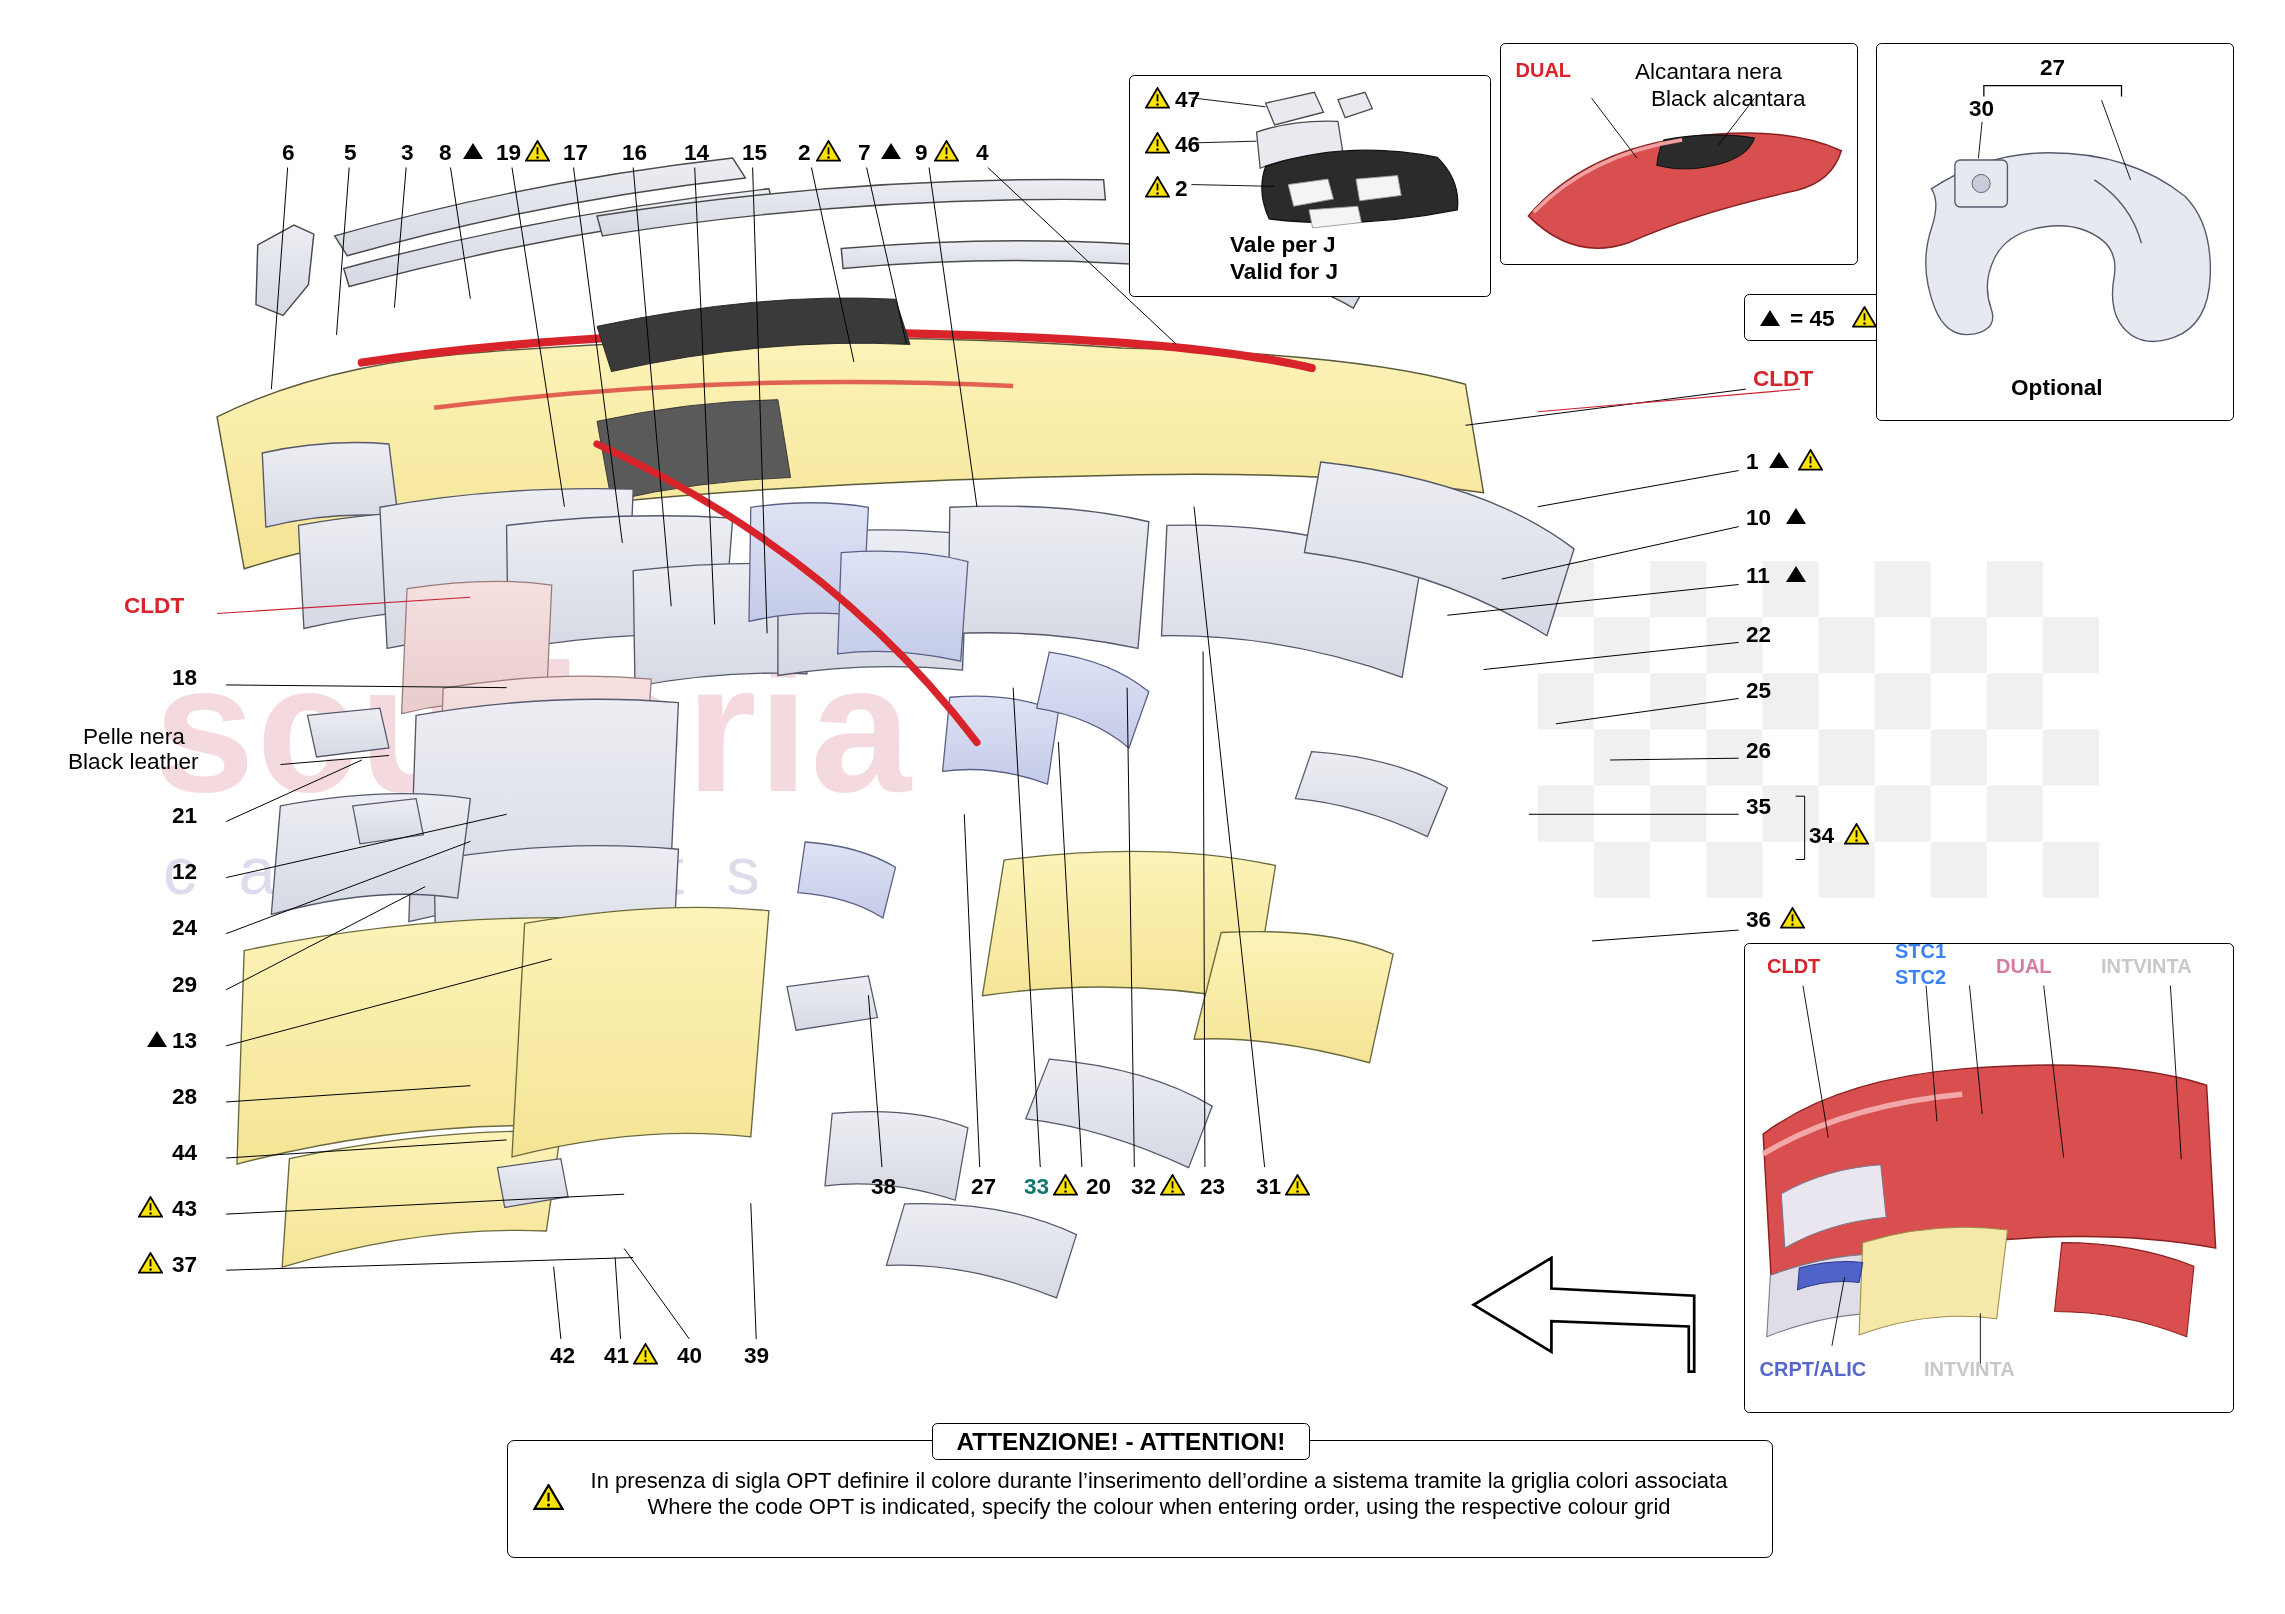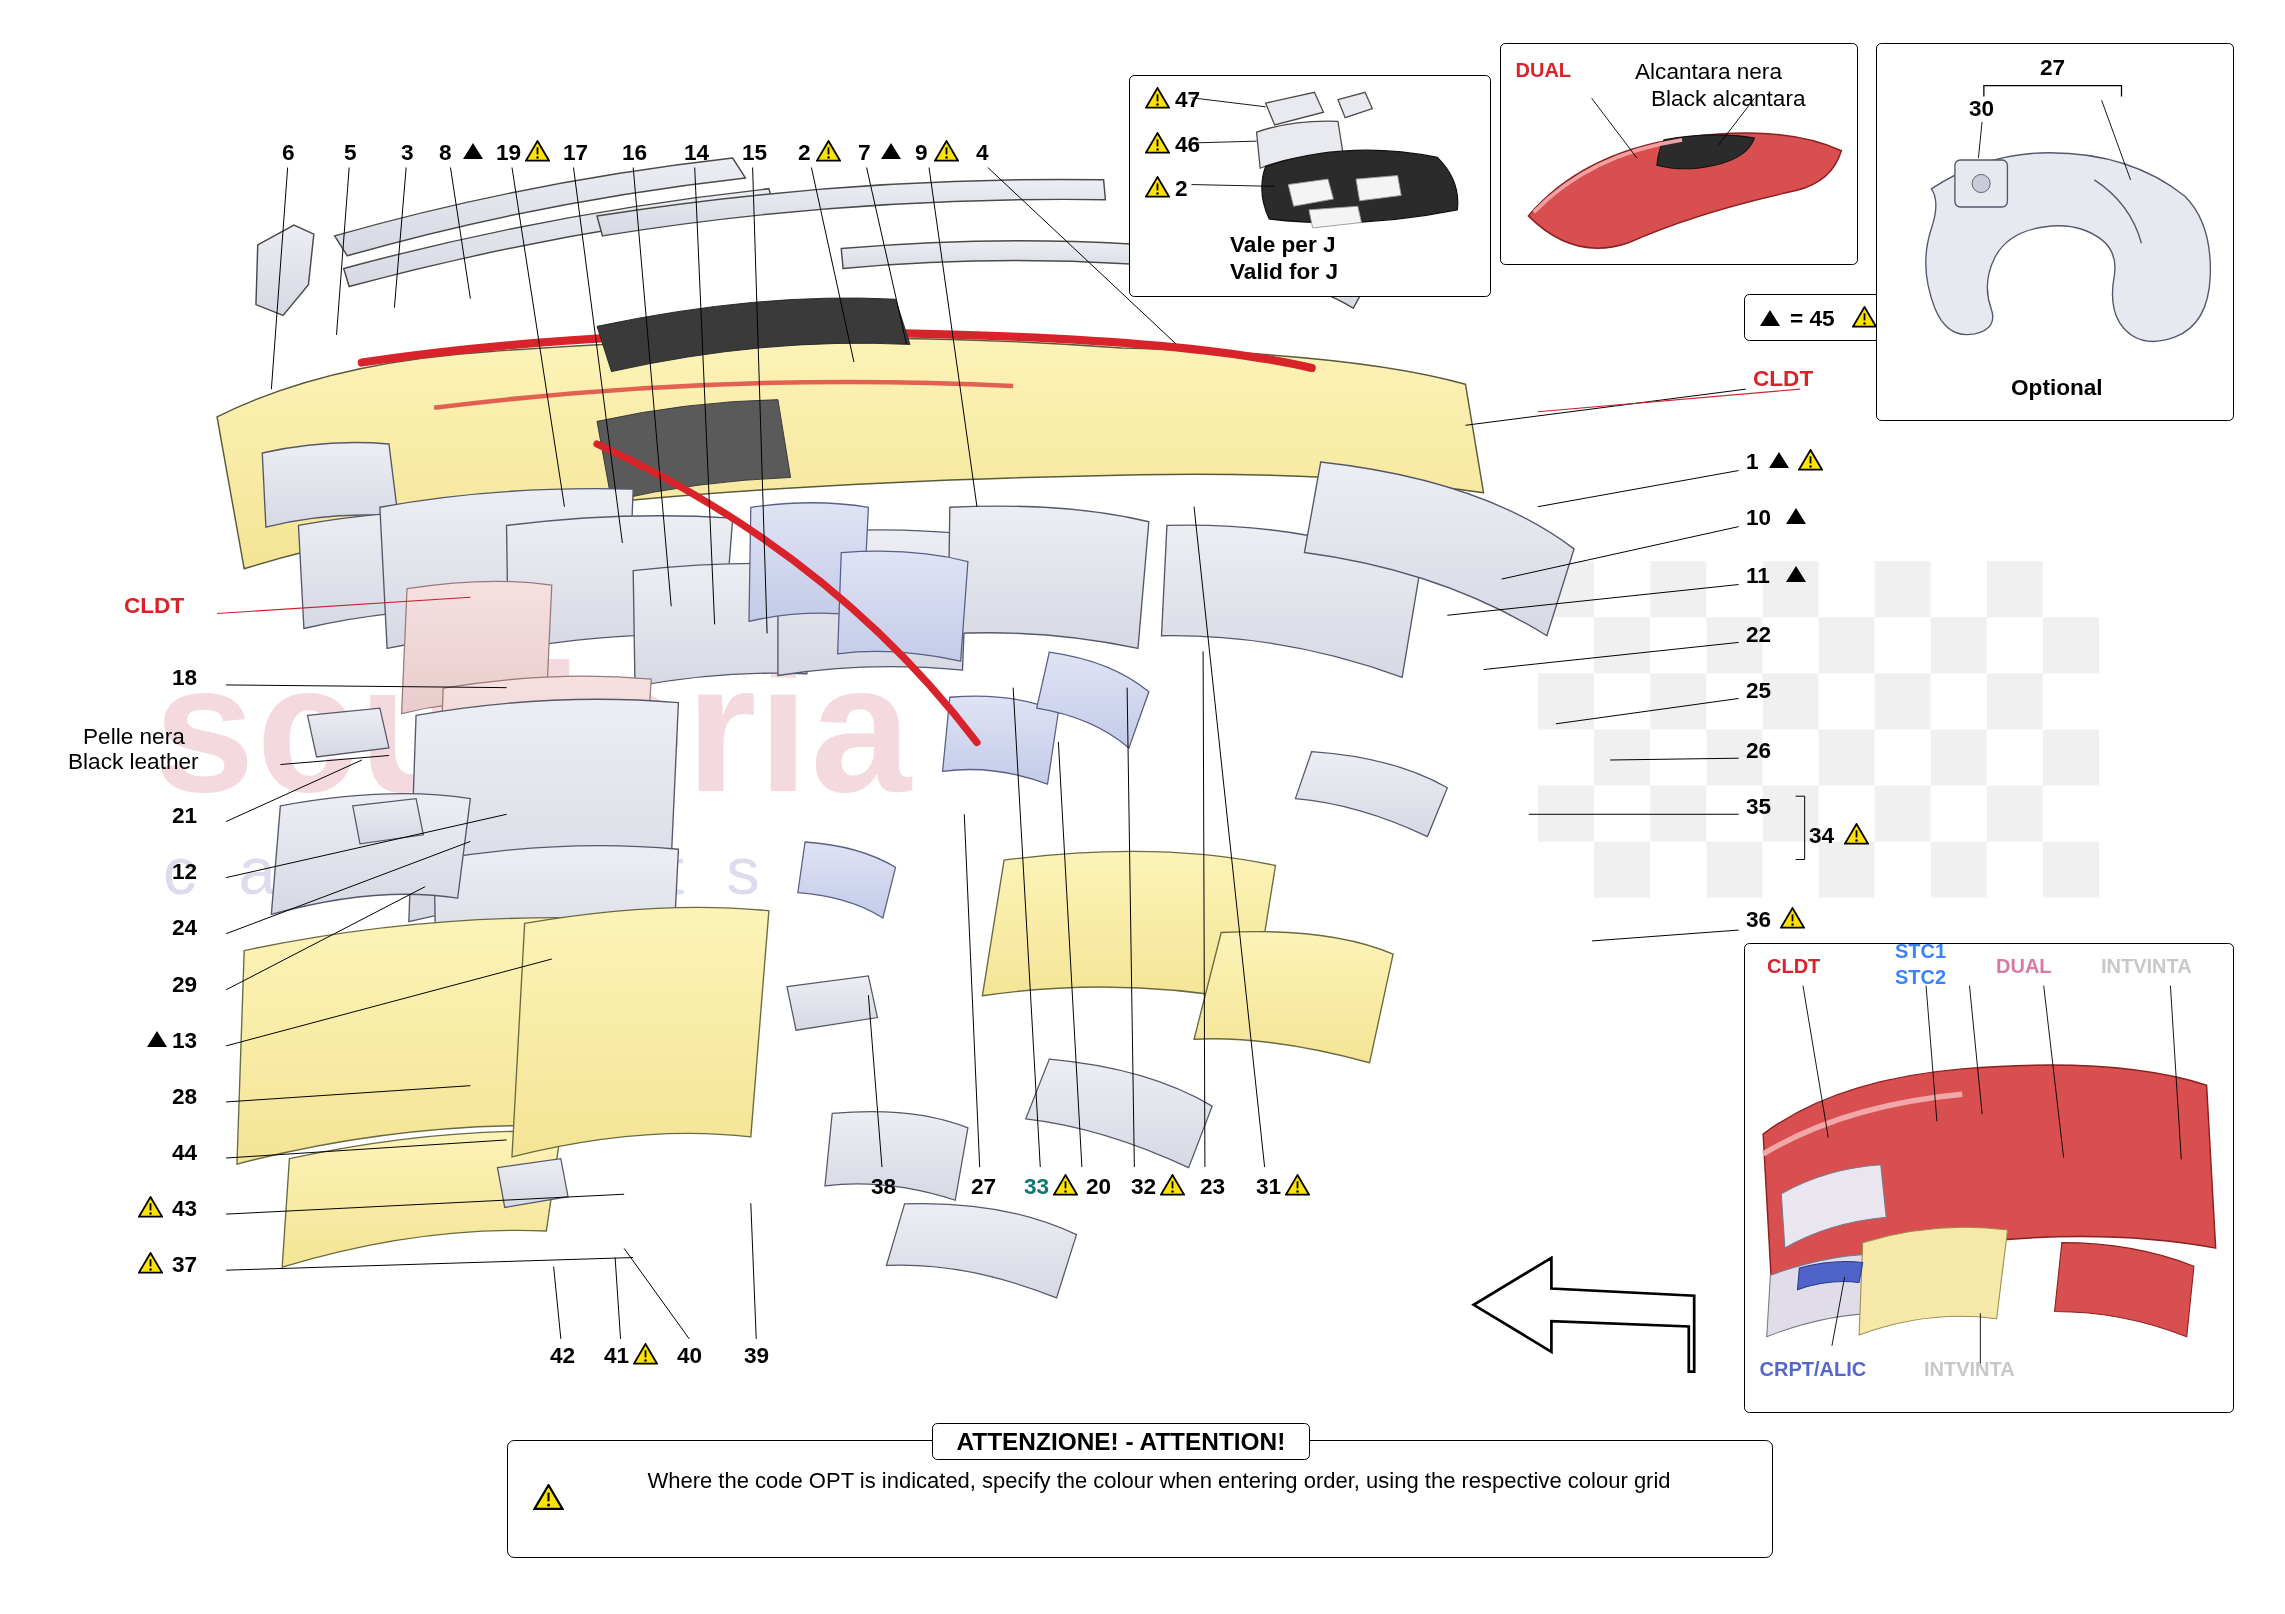--- a/index.html
+++ b/index.html
@@ -623,19 +623,20 @@
 
   <div id="attention">
     <span class="warn" style="position:absolute; left:25px; top:43px;">
       <svg width="31" height="27" viewBox="0 0 28 25">
           <path d="M14 1 L27 23 L1 23 Z" fill="#fbe200" stroke="#000" stroke-width="2"></path>
           <path d="M14 8 L14 16" stroke="#000" stroke-width="2"></path>
           <circle cx="14" cy="19.5" r="1.4"></circle>
         </svg>
     </span>
     <div class="txtwrap">
+      <p>In presenza di sigla OPT definire il colore durante l’inserimento dell’ordine a sistema tramite la griglia colori associata</p>
       <p>Where the code OPT is indicated, specify the colour when entering order, using the respective colour grid</p>
     </div>
   </div>
   <div id="attention-title">ATTENZIONE! - ATTENTION!</div>
 
 </div>
 
 
 </body></html>

